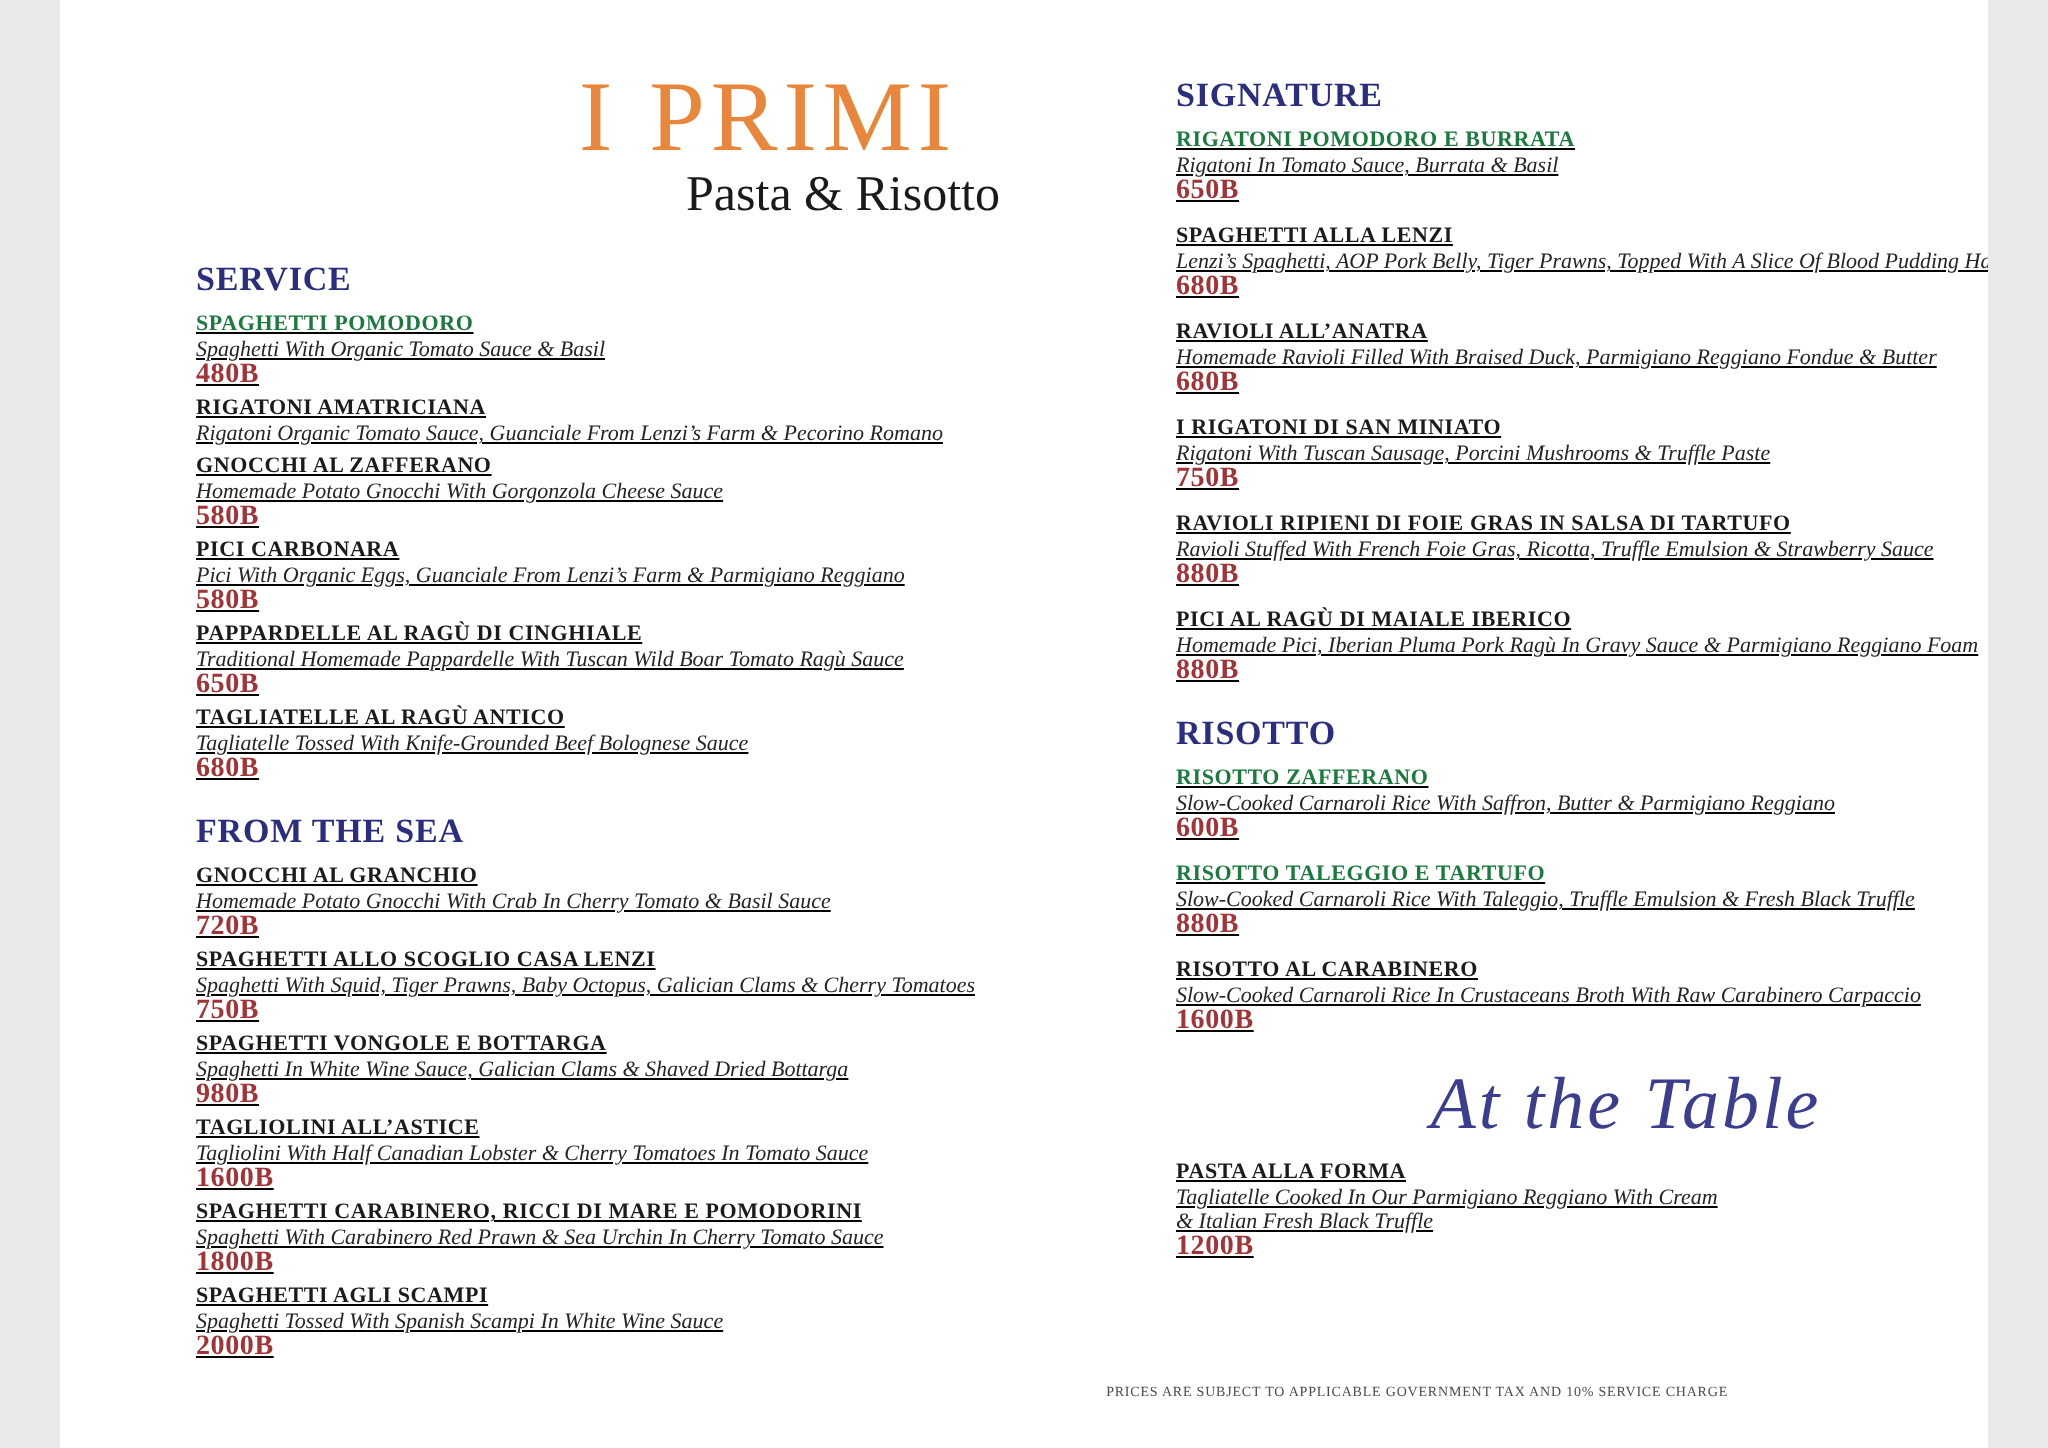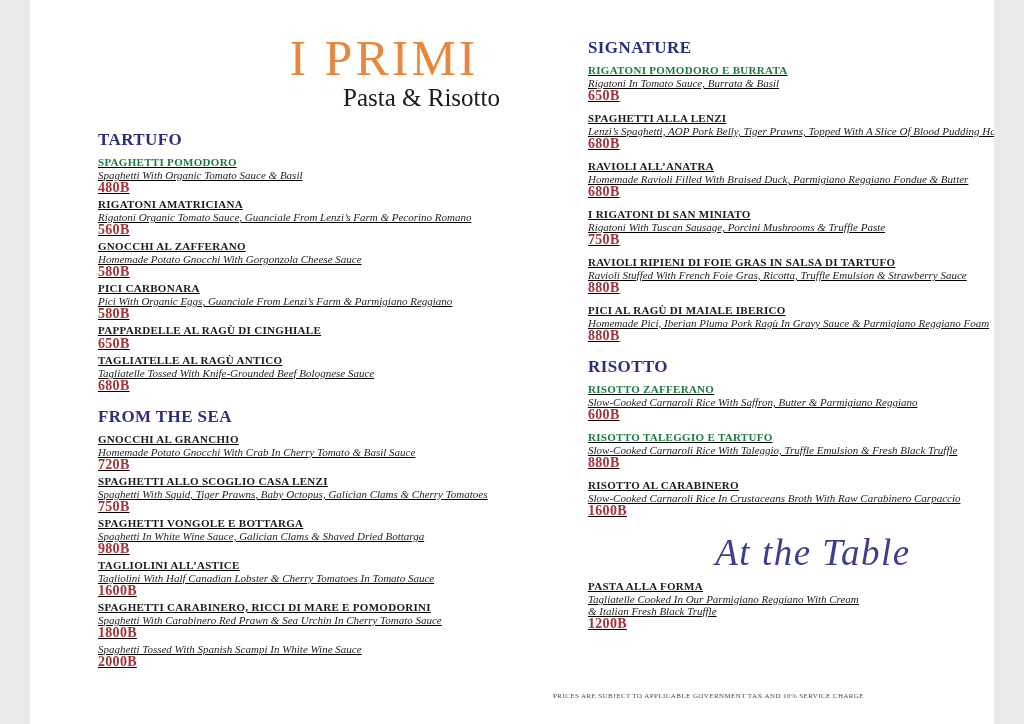--- a/index.html
+++ b/index.html
@@ -77,48 +77,48 @@
 
 <div class="page">
 
   <header class="masthead">
     <h1>I PRIMI</h1>
     <div class="subtitle">Pasta &amp; Risotto</div>
   </header>
 
   <div class="col col-left" id="col-left">
   <section class="menu-section">
-    <h2 class="section-title">TARTUFO</h2>
+    <h2 class="section-title">SERVICE</h2>
     <div class="items">
   <div class="menu-item">
     <div class="item-name green">SPAGHETTI POMODORO</div>
     <div class="item-desc">Spaghetti With Organic Tomato Sauce &amp; Basil</div>
     <div class="item-price">480B</div>
   </div>
 
   <div class="menu-item">
     <div class="item-name dark">RIGATONI AMATRICIANA</div>
     <div class="item-desc">Rigatoni Organic Tomato Sauce, Guanciale From Lenzi’s Farm &amp; Pecorino Romano</div>
-    <div class="item-price">560B</div>
   </div>
 
   <div class="menu-item">
     <div class="item-name dark">GNOCCHI AL ZAFFERANO</div>
     <div class="item-desc">Homemade Potato Gnocchi With Gorgonzola Cheese Sauce</div>
     <div class="item-price">580B</div>
   </div>
 
   <div class="menu-item">
     <div class="item-name dark">PICI CARBONARA</div>
     <div class="item-desc">Pici With Organic Eggs, Guanciale From Lenzi’s Farm &amp; Parmigiano Reggiano</div>
     <div class="item-price">580B</div>
   </div>
 
   <div class="menu-item">
     <div class="item-name dark">PAPPARDELLE AL RAGÙ DI CINGHIALE</div>
+    <div class="item-desc">Traditional Homemade Pappardelle With Tuscan Wild Boar Tomato Ragù Sauce</div>
     <div class="item-price">650B</div>
   </div>
 
   <div class="menu-item">
     <div class="item-name dark">TAGLIATELLE AL RAGÙ ANTICO</div>
     <div class="item-desc">Tagliatelle Tossed With Knife-Grounded Beef Bolognese Sauce</div>
     <div class="item-price">680B</div>
   </div>
 </div>
   </section>
@@ -150,20 +150,21 @@
     <div class="item-price">1600B</div>
   </div>
 
   <div class="menu-item">
     <div class="item-name dark">SPAGHETTI CARABINERO, RICCI DI MARE E POMODORINI</div>
     <div class="item-desc">Spaghetti With Carabinero Red Prawn &amp; Sea Urchin In Cherry Tomato Sauce</div>
     <div class="item-price">1800B</div>
   </div>
 
   <div class="menu-item">
+    <div class="item-name dark">SPAGHETTI AGLI SCAMPI</div>
     <div class="item-desc">Spaghetti Tossed With Spanish Scampi In White Wine Sauce</div>
     <div class="item-price">2000B</div>
   </div>
 </div>
   </section>
 </div>
   <div class="col col-right" id="col-right">
   <section class="menu-section">
     <h2 class="section-title">SIGNATURE</h2>
     <div class="items">

